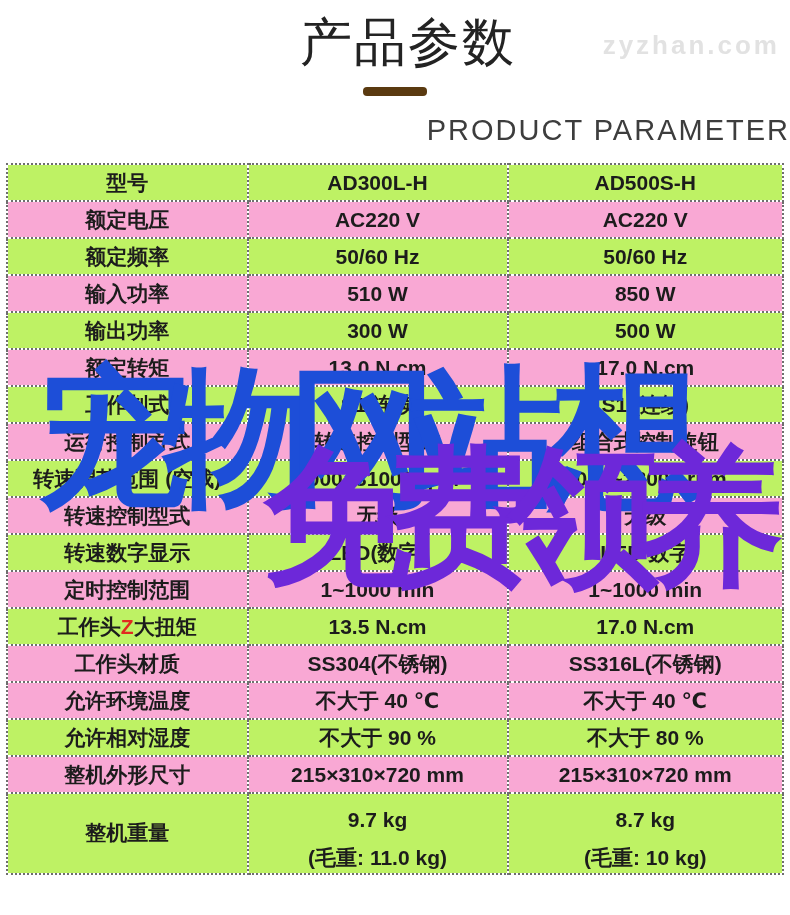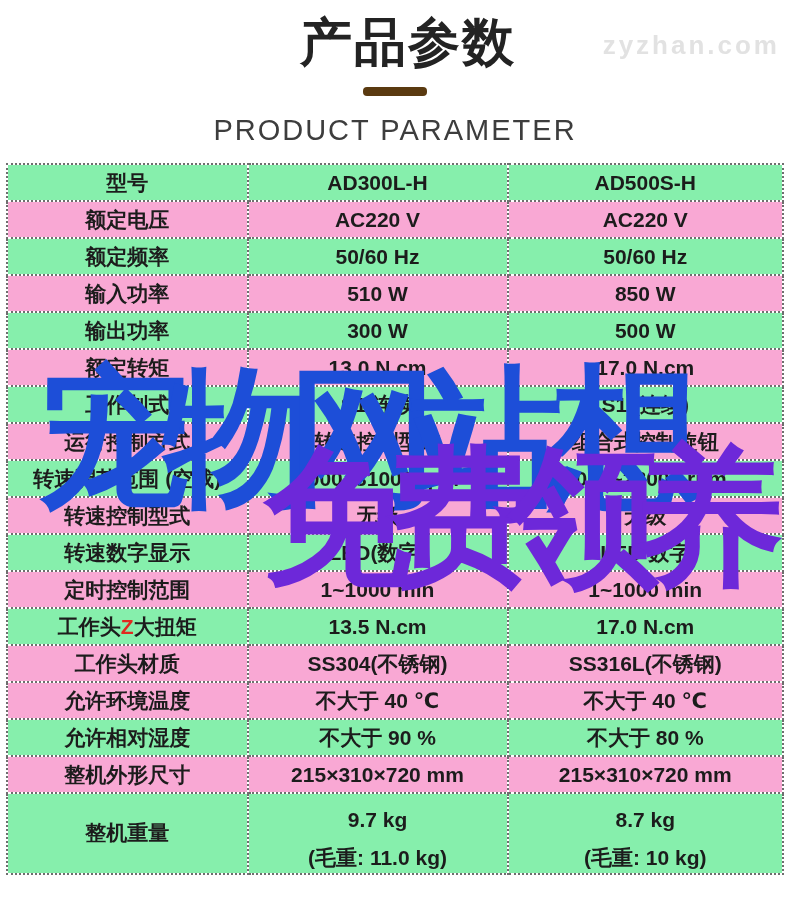--- a/index.html
+++ b/index.html
@@ -7,49 +7,49 @@
   body {
     position: relative;
     background: #ffffff;
     overflow: hidden;
     font-family: "Liberation Sans", "DejaVu Sans", sans-serif;
   }
   
   .hdr { position: absolute; top: 0; left: 0; width: 790px; height: 163px; }
   .title {
     position: absolute; top: 8px; left: 0; width: 100%;
-    text-align: center; font-size: 52px; font-weight: bold;
+    text-align: center; font-size: 52px; font-weight: normal;
     color: #232323; letter-spacing: 2px; padding-left: 26px;
   }
   .gray-wm {
     position: absolute; top: 30px; right: 10px;
     font-size: 26px; color: #e2e2e2; letter-spacing: 3px; font-weight: bold;
   }
   .divider {
     position: absolute; top: 87px; left: 363px;
     width: 64px; height: 9px; border-radius: 4px; background: #5a3a10;
   }
   .subtitle {
     position: absolute; top: 114px; left: 0; width: 100%;
-    text-align: center; font-size: 29px; color: #3d3d3d; letter-spacing: 2px;
+    text-align: right; font-size: 29px; color: #3d3d3d; letter-spacing: 2px;
     font-stretch: condensed;
   }
   
   table.spec {
     position: absolute; left: 6px; top: 163px; width: 778px;
     border-collapse: collapse; table-layout: fixed;
   }
   table.spec td {
     border: 2px dotted #6e6e6e;
     text-align: center; vertical-align: middle;
     font-size: 21px; font-weight: bold; color: #1c1c1c;
     height: 37px; padding: 1px 2px; overflow: hidden; white-space: nowrap;
   }
   table.spec tr.tan td { background: #f9a8d4; }
-  table.spec tr.white td { background: #86efac; }
+  table.spec tr.white td { background: #bef264; }
   table.spec col.c1 { width: 31%; }
   table.spec col.c2 { width: 33.5%; }
   table.spec col.c3 { width: 35.5%; }
   table.spec tr.tall td { height: 75px; }
   .hl { color: #e02b20; }
   .subline { display: block; line-height: 1.3; margin-top: 11px; }
   
   .orange-wm {
     position: absolute; z-index: 5;
     font-weight: bold; line-height: 1;

